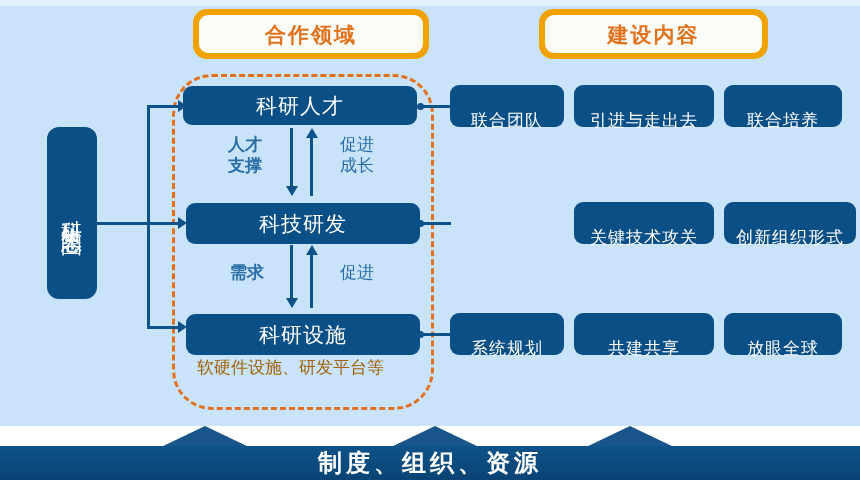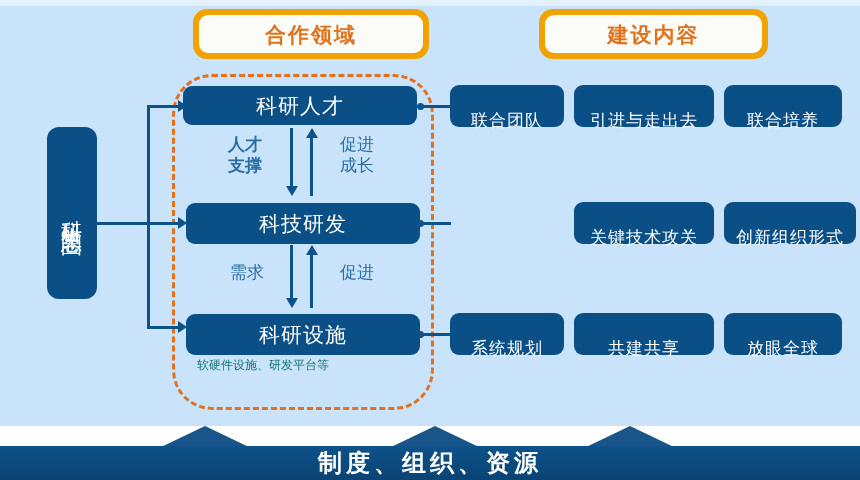--- a/index.html
+++ b/index.html
@@ -174,27 +174,27 @@
   .gaplabel{
     position:absolute;
     color:#2a6ea6;
     font-size:17px;
     line-height:21px;
     text-align:center;
     white-space:pre-line;
   }
   #lbl-talent-support{ left:210px; top:134px; width:70px;font-weight:bold; }
   #lbl-promote-growth{ left:322px; top:134px; width:70px; }
-  #lbl-demand        { left:212px; top:262px; width:70px; }
+  #lbl-demand        { left:212px; top:262px; width:70px;font-weight:bold; }
   #lbl-promote       { left:322px; top:262px; width:70px; }
 
   .caption{
     position:absolute;
-    color:#0f766e;
-    font-size:12px;
+    color:#a16207;
+    font-size:17px;
     line-height:1;
     white-space:nowrap;
   }
   #cap-facility{ left:197px; top:359px; }
 
   
   .banner{
     position:absolute;
     left:0; top:446px; width:860px; height:34px;
     background:linear-gradient(180deg,#0d5289 0%,#0a4374 100%);

